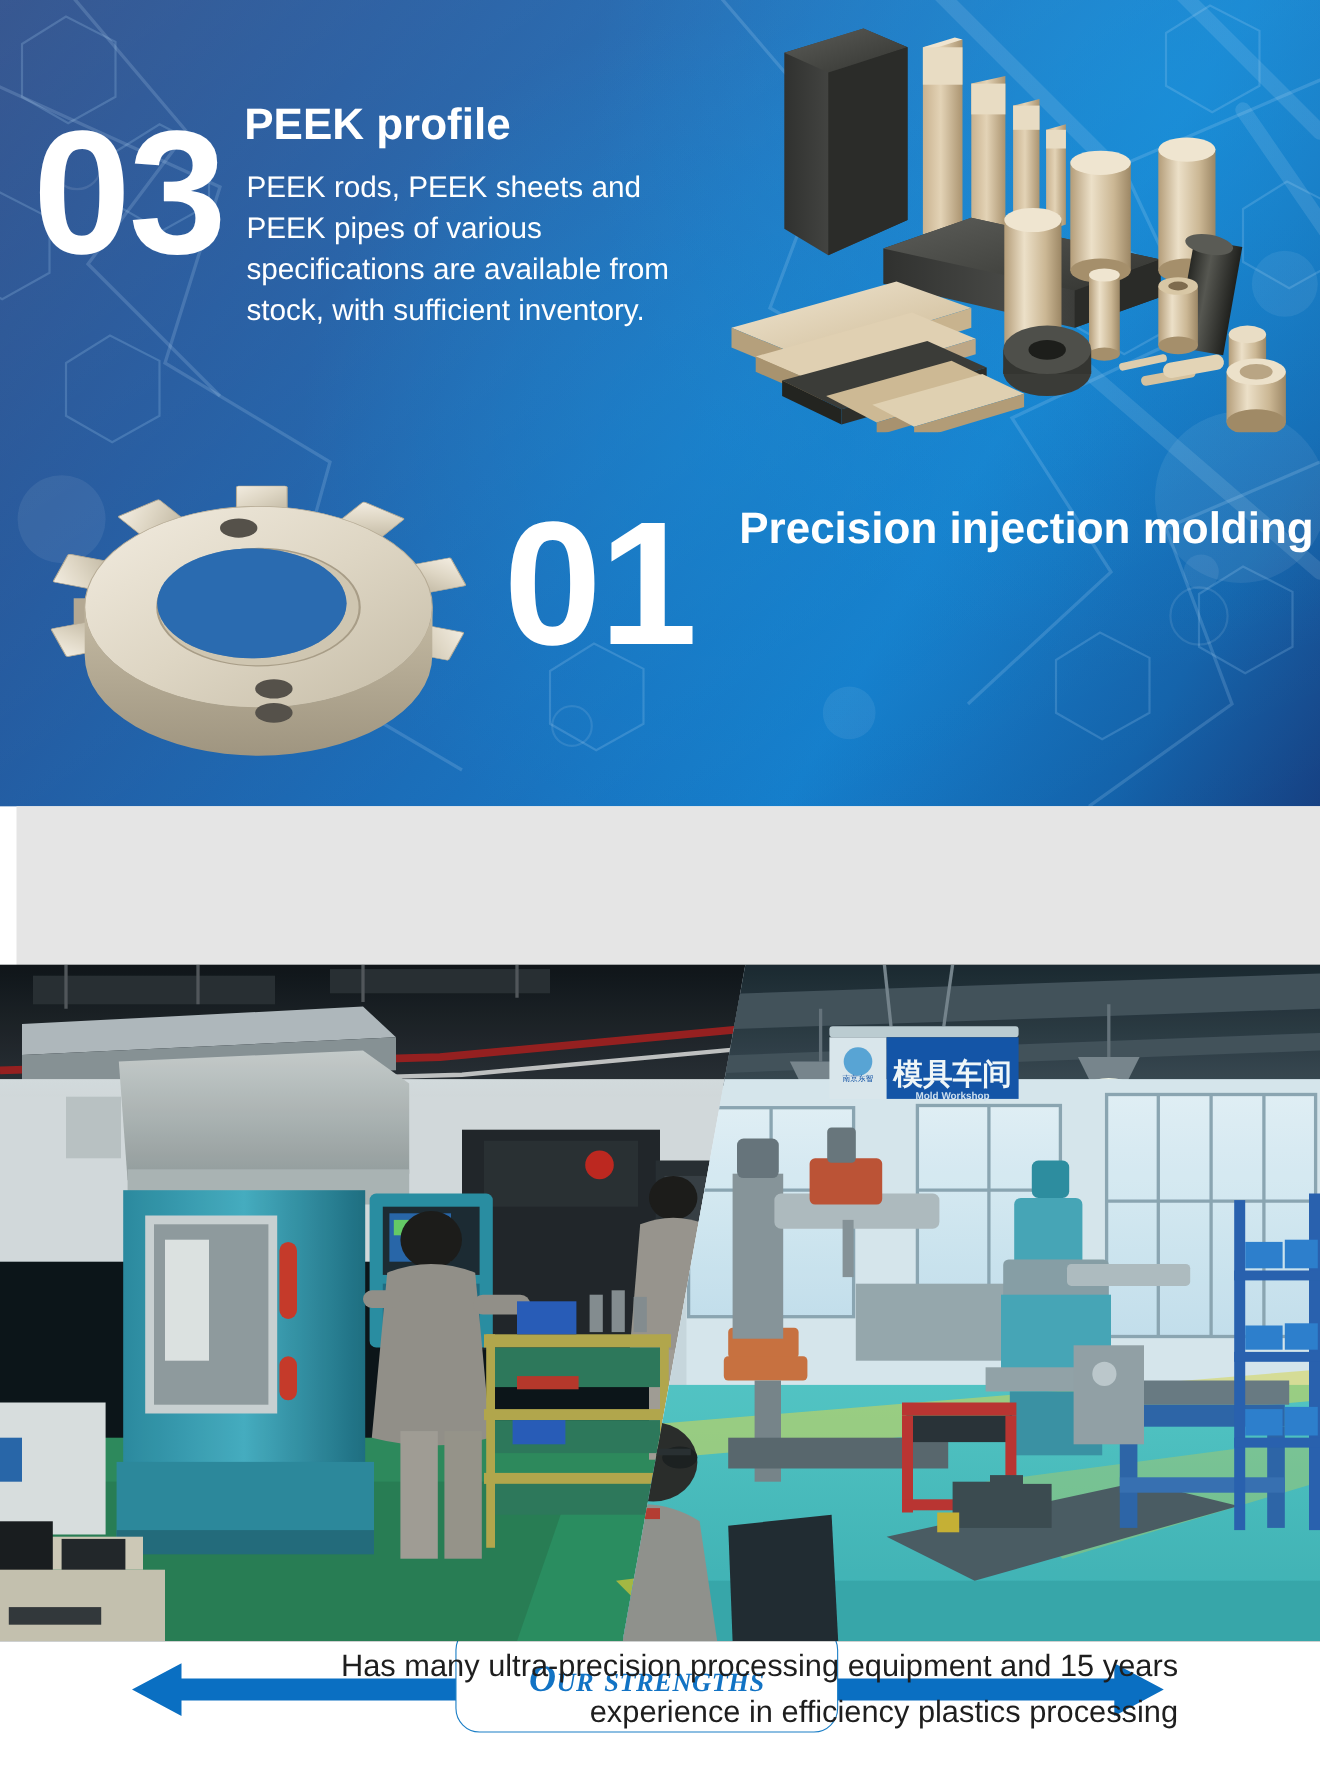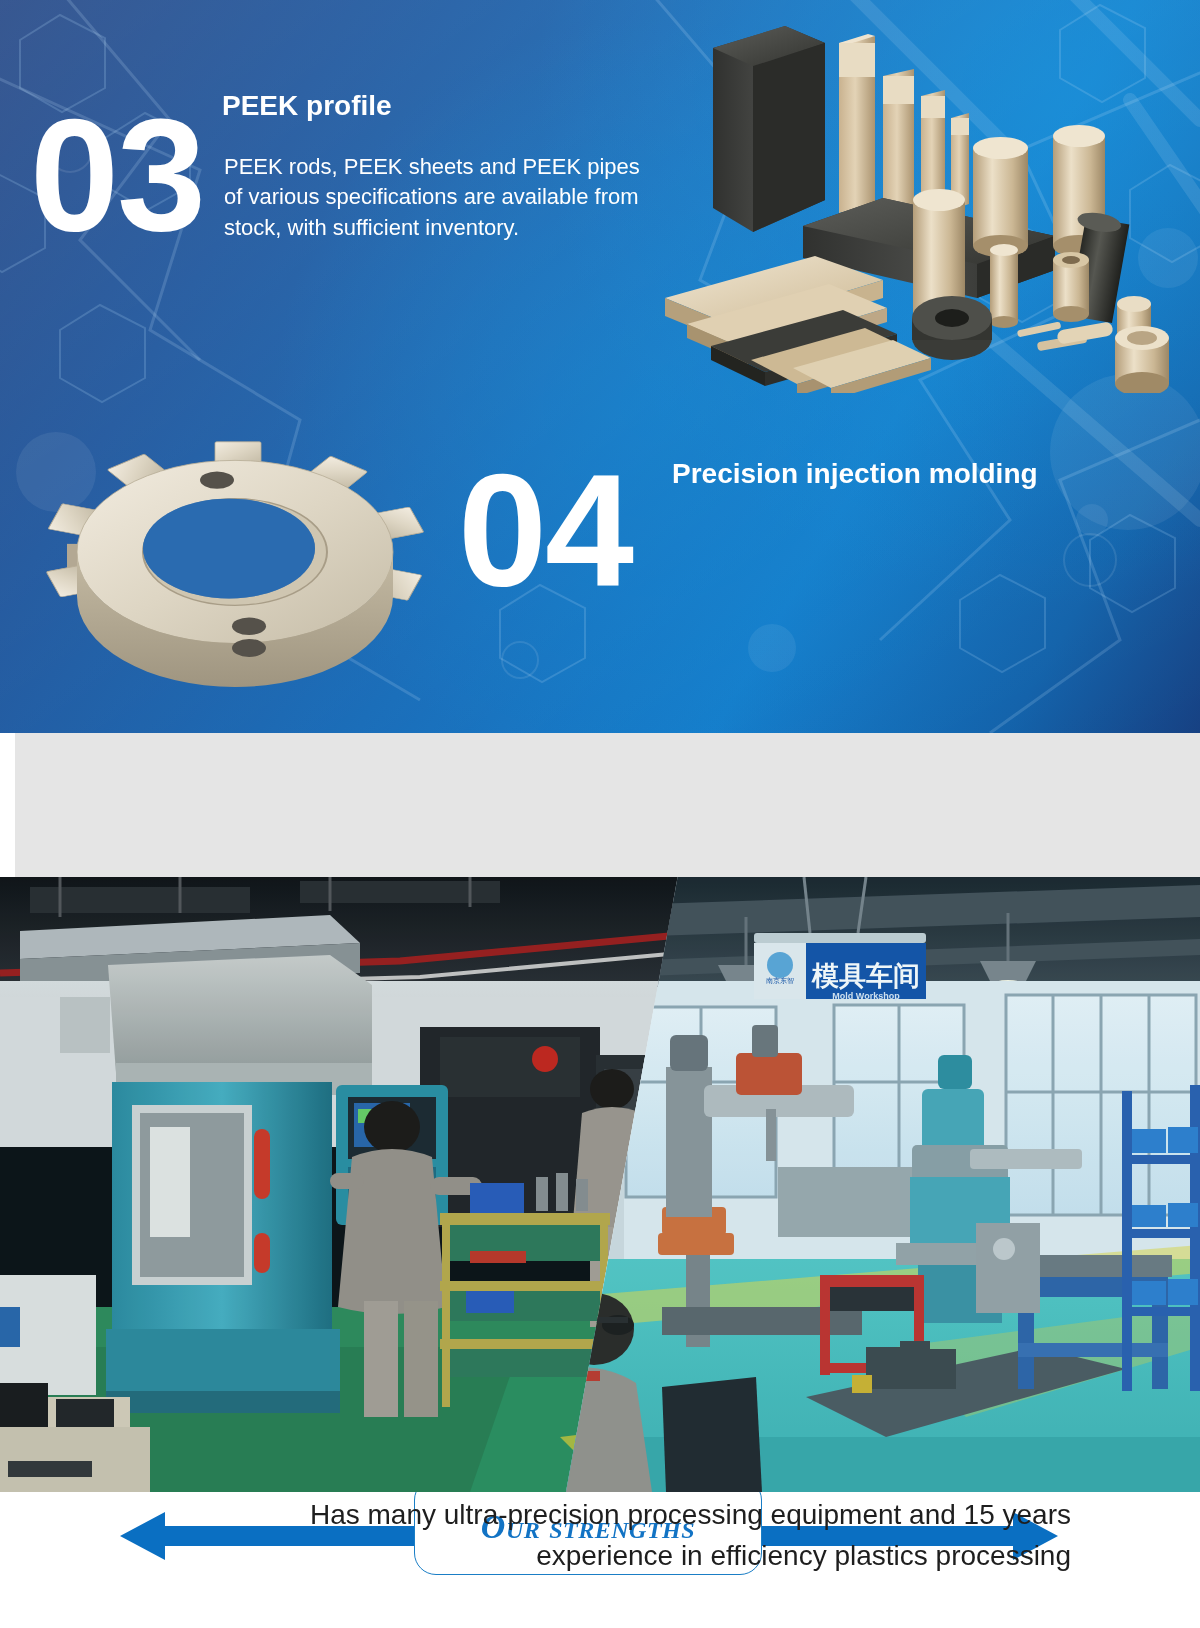--- a/index.html
+++ b/index.html
@@ -14,22 +14,22 @@
       linear-gradient(120deg,#12387c 0%,#0e4a96 22%,#0a63b4 48%,#0a77c8 70%,#0c5ea8 88%,#123d80 100%);
   }
   .hero svg.deco{position:absolute;left:0;top:0;width:1200px;height:733px;}
 
   
   .num{position:absolute;color:#fff;font-weight:bold;letter-spacing:-2px;line-height:1;
        font-family:"Liberation Sans",sans-serif;}
   .num03{left:30px;top:95px;font-size:160px;}
   .num04{left:458px;top:450px;font-size:160px;}
 
-  .blk-title{position:absolute;color:#fff;font-weight:bold;font-size:28px;line-height:1.15;}
-  .blk-body{position:absolute;color:#fff;font-size:22px;line-height:1.38;}
+  .blk-title{position:absolute;color:#fff;font-weight:bold;font-size:40px;line-height:1.15;}
+  .blk-body{position:absolute;color:#fff;font-size:27px;line-height:1.38;}
 
   .t03{left:222px;top:90px;}
   .b03{left:224px;top:152px;width:430px;}
   .t04{left:672px;top:458px;text-align:center;}
   .b04{left:672px;top:512px;width:470px;}
 
   
   .peek-art{position:absolute;left:625px;top:8px;width:570px;height:385px;}
 
   
@@ -255,21 +255,21 @@
       <g>
         <polygon points="126,352 240,320 286,342 172,376" fill="#cdb994"></polygon>
         <polygon points="172,376 286,342 286,354 172,388" fill="#a8926f"></polygon>
       </g>
       <g>
         <polygon points="168,360 268,332 306,350 206,380" fill="#dfd0b1"></polygon>
         <polygon points="206,380 306,350 306,362 206,392" fill="#b29c77"></polygon>
       </g>
     </svg>
 
-    <div class="num num04">04</div>
+    <div class="num num04">01</div>
     <div class="blk-title t04">Precision injection molding</div>
 
     <svg class="gear-art" viewBox="0 0 420 295">
       <defs>
         <linearGradient id="gTop" x1="0" y1="0" x2="1" y2="1">
           <stop offset="0" stop-color="#f2ece0"></stop>
             <stop offset=".5" stop-color="#ded6c4"></stop>
           <stop offset="1" stop-color="#c5bca7"></stop>
         </linearGradient>
         <linearGradient id="gSide" x1="0" y1="0" x2="0" y2="1">

